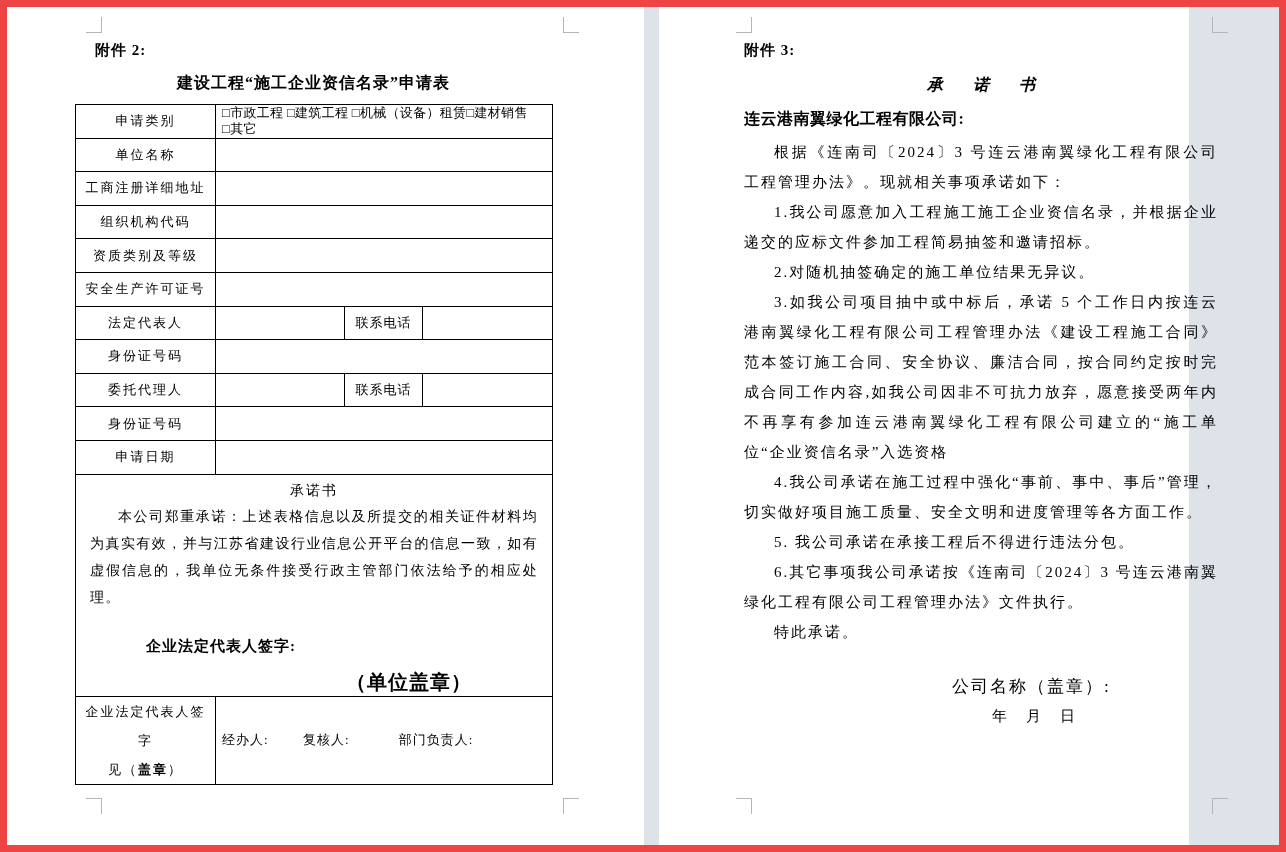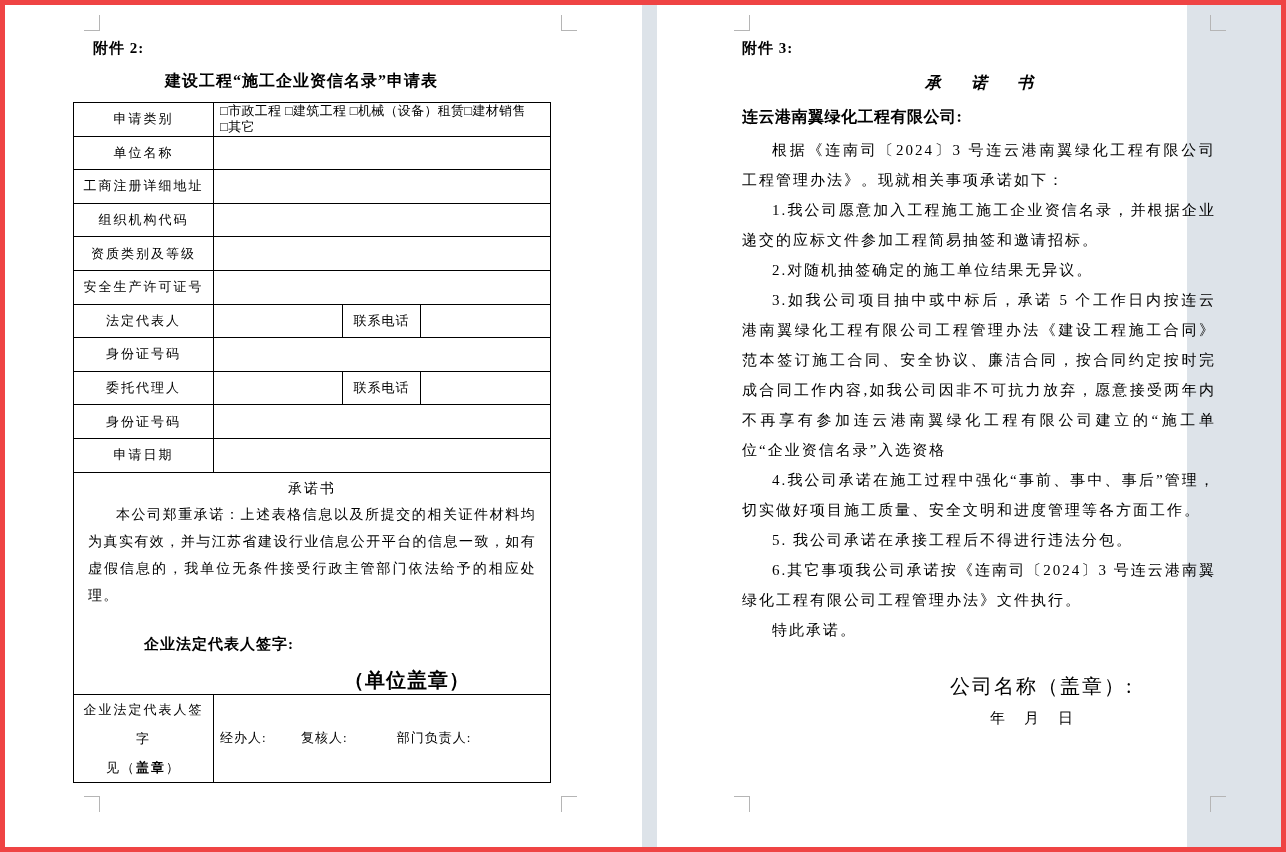--- a/index.html
+++ b/index.html
@@ -1,39 +1,39 @@
 <!DOCTYPE html>
 <html><head>
 <meta charset="utf-8">
 <style>
   * { margin:0; padding:0; box-sizing:border-box; }
   html,body { background:#fff; }
   .screen {
     position:relative; width:1286px; height:852px;
     background:#dde3e9;
-    border:5px solid #ef4444;
+    border:7px solid #ef4444;
     overflow:hidden;
     font-family:"Liberation Serif","DejaVu Serif",serif;
     color:#000;
   }
   .page { position:absolute; top:0; height:843px; background:#ffffff; }
   .page-left  { left:0;   width:637px; }
   .page-right { left:652px; width:530px; }
 
   
   .mark { position:absolute; width:16px; height:16px; }
   .mark.tl { left:79px;  top:10px;  border-right:1px solid #b5b5b5; border-bottom:1px solid #b5b5b5; }
   .mark.tr { left:556px; top:10px;  border-left:1px solid #b5b5b5;  border-bottom:1px solid #b5b5b5; }
   .mark.bl { left:79px;  top:791px; border-right:1px solid #b5b5b5; border-top:1px solid #b5b5b5; }
   .mark.br { left:556px; top:791px; border-left:1px solid #b5b5b5;  border-top:1px solid #b5b5b5; }
   .page-right .mark.tl, .page-right .mark.bl { left:77px; }
   .page-right .mark.tr, .page-right .mark.br { left:553px; }
 
   .att-label { position:absolute; left:88px; top:34px; font-size:15px; font-weight:bold; letter-spacing:1px; }
-  .form-title { position:absolute; left:58px; top:66px; width:477px; text-align:center;
+  .form-title { position:absolute; left:68px; top:66px; width:477px; text-align:center;
                 font-size:16px; font-weight:bold; letter-spacing:1px; }
 
   table.app-table { position:absolute; left:68px; top:97px; width:477px;
                     border-collapse:collapse; table-layout:fixed; }
   table.app-table td { border:1px solid #000; font-size:13px; vertical-align:middle; padding:0 6px; }
   table.app-table tr { height:33.6px; }
   tr.row-cat { height:34px; }
   td.lbl { text-align:center; letter-spacing:2px; padding:0 2px; }
   td.val-check { font-size:12.5px; line-height:16px; white-space:pre-line; letter-spacing:0.3px; padding:1px 4px; }
   td.phone-lbl { text-align:center; letter-spacing:1px; padding:0 2px; }
@@ -51,21 +51,21 @@
   td.dept-val { font-size:13.5px; letter-spacing:1px; padding-left:10px; }
   td.dept-val .h-gap1 { margin-left:30px; }
   td.dept-val .h-gap2 { margin-left:45px; }
 
   
   .rp-content { position:absolute; left:85px; top:34px; width:474px; }
   .rp-title { text-align:center; font-size:16px; font-weight:bold; letter-spacing:13px; margin-top:15px; text-indent:13px;font-style:italic; }
   .addressee { font-weight:bold; font-size:16px; margin-top:13px; letter-spacing:0.5px; }
   .para { font-size:15px; line-height:30px; text-align:justify; text-indent:2em; letter-spacing:2px; }
   .para.first { margin-top:7px; }
-  .seal-line { font-size:20px; letter-spacing:2px; margin-top:28px; padding-left:208px; }
+  .seal-line { font-size:17px; letter-spacing:2px; margin-top:28px; padding-left:208px; }
   .date-line { font-size:15px; letter-spacing:2px; padding-left:248px; line-height:30px; margin-top:3px; }
 </style>
 </head>
 <body>
 
 <div class="screen">
 
   <div class="page page-left">
     <div class="mark tl"></div>
     <div class="mark tr"></div>

